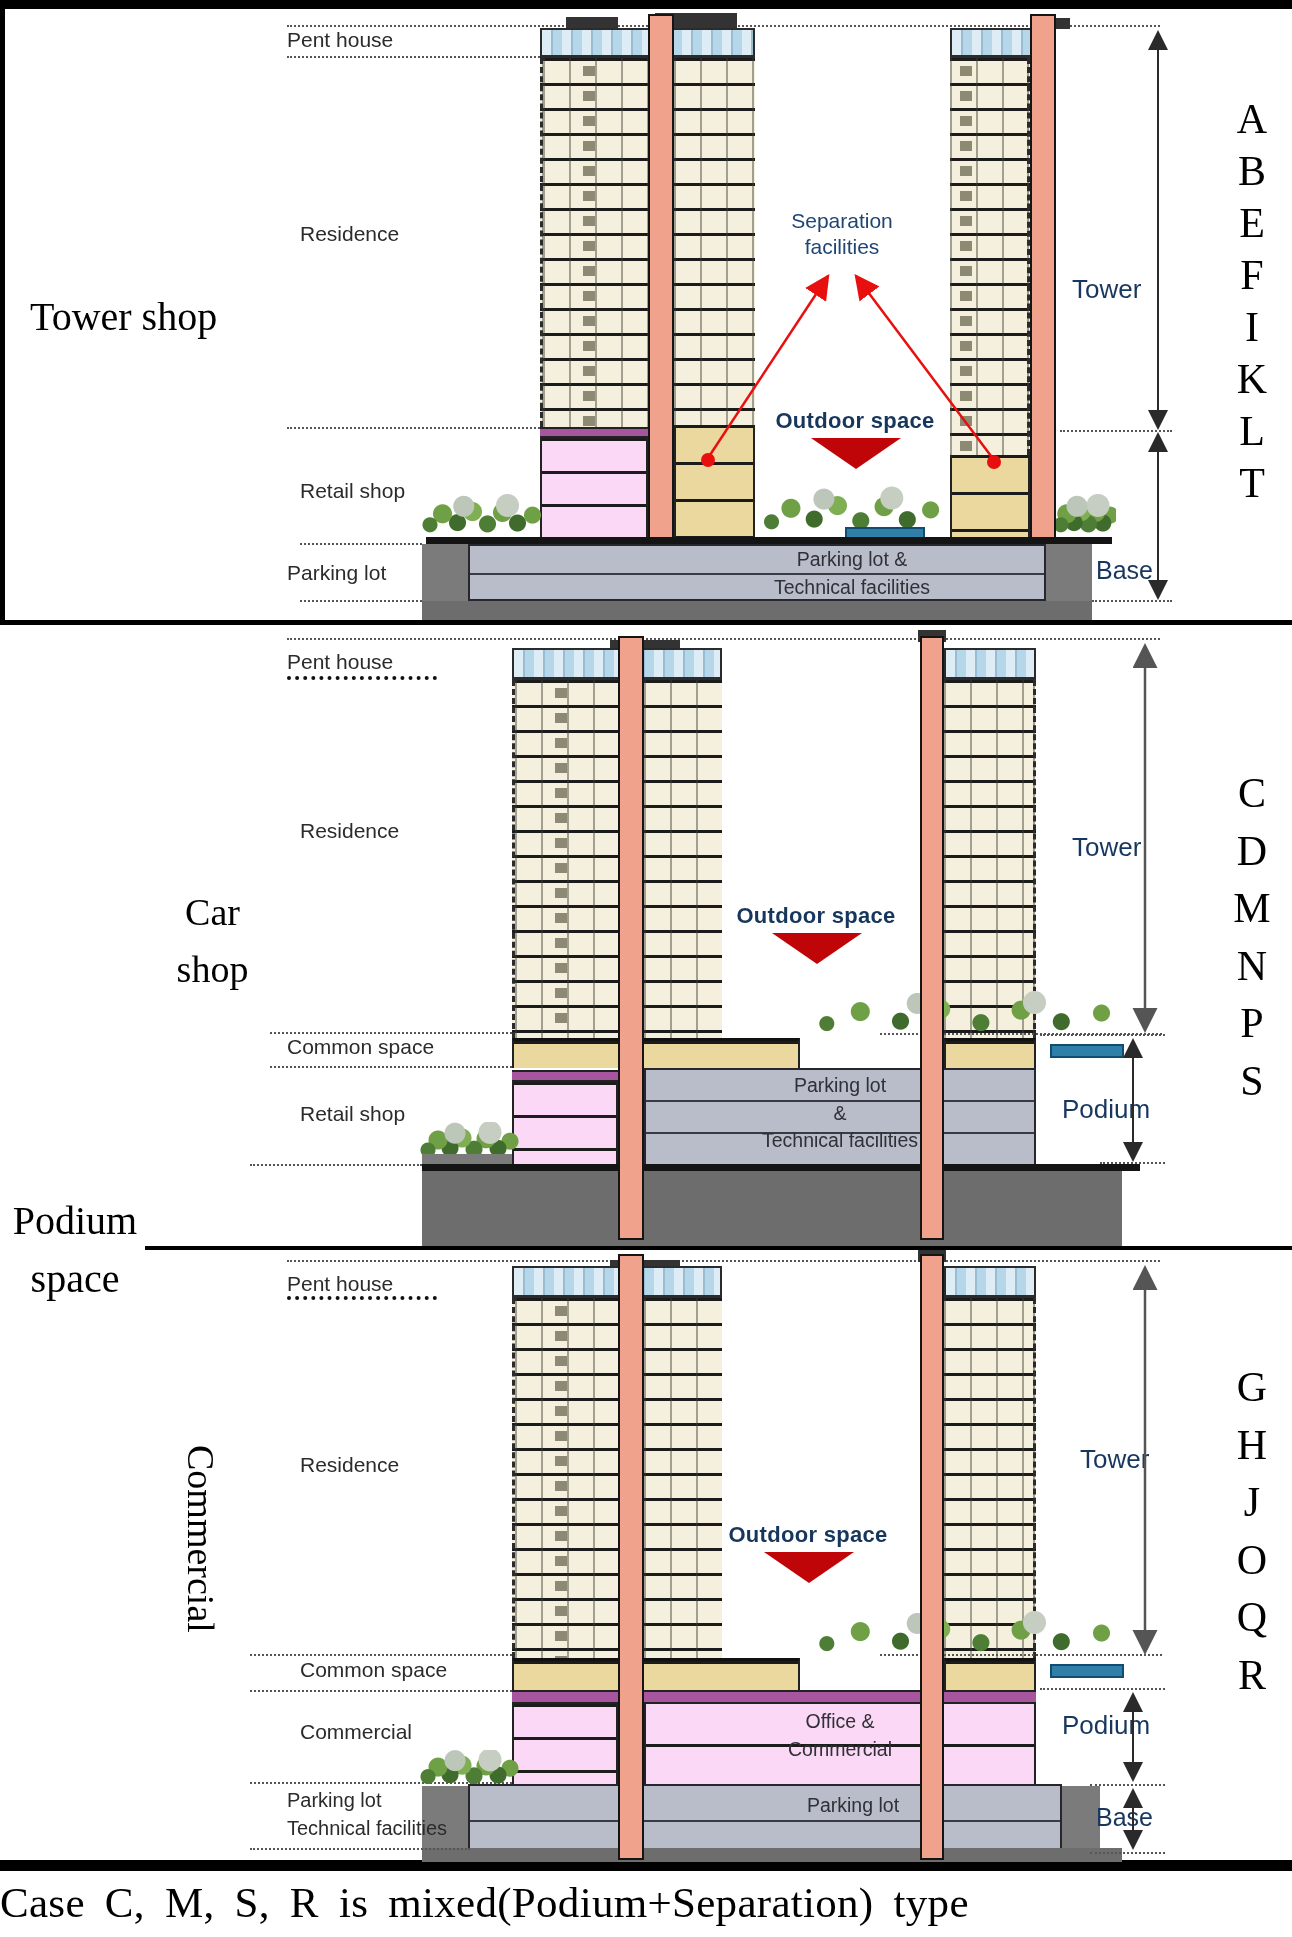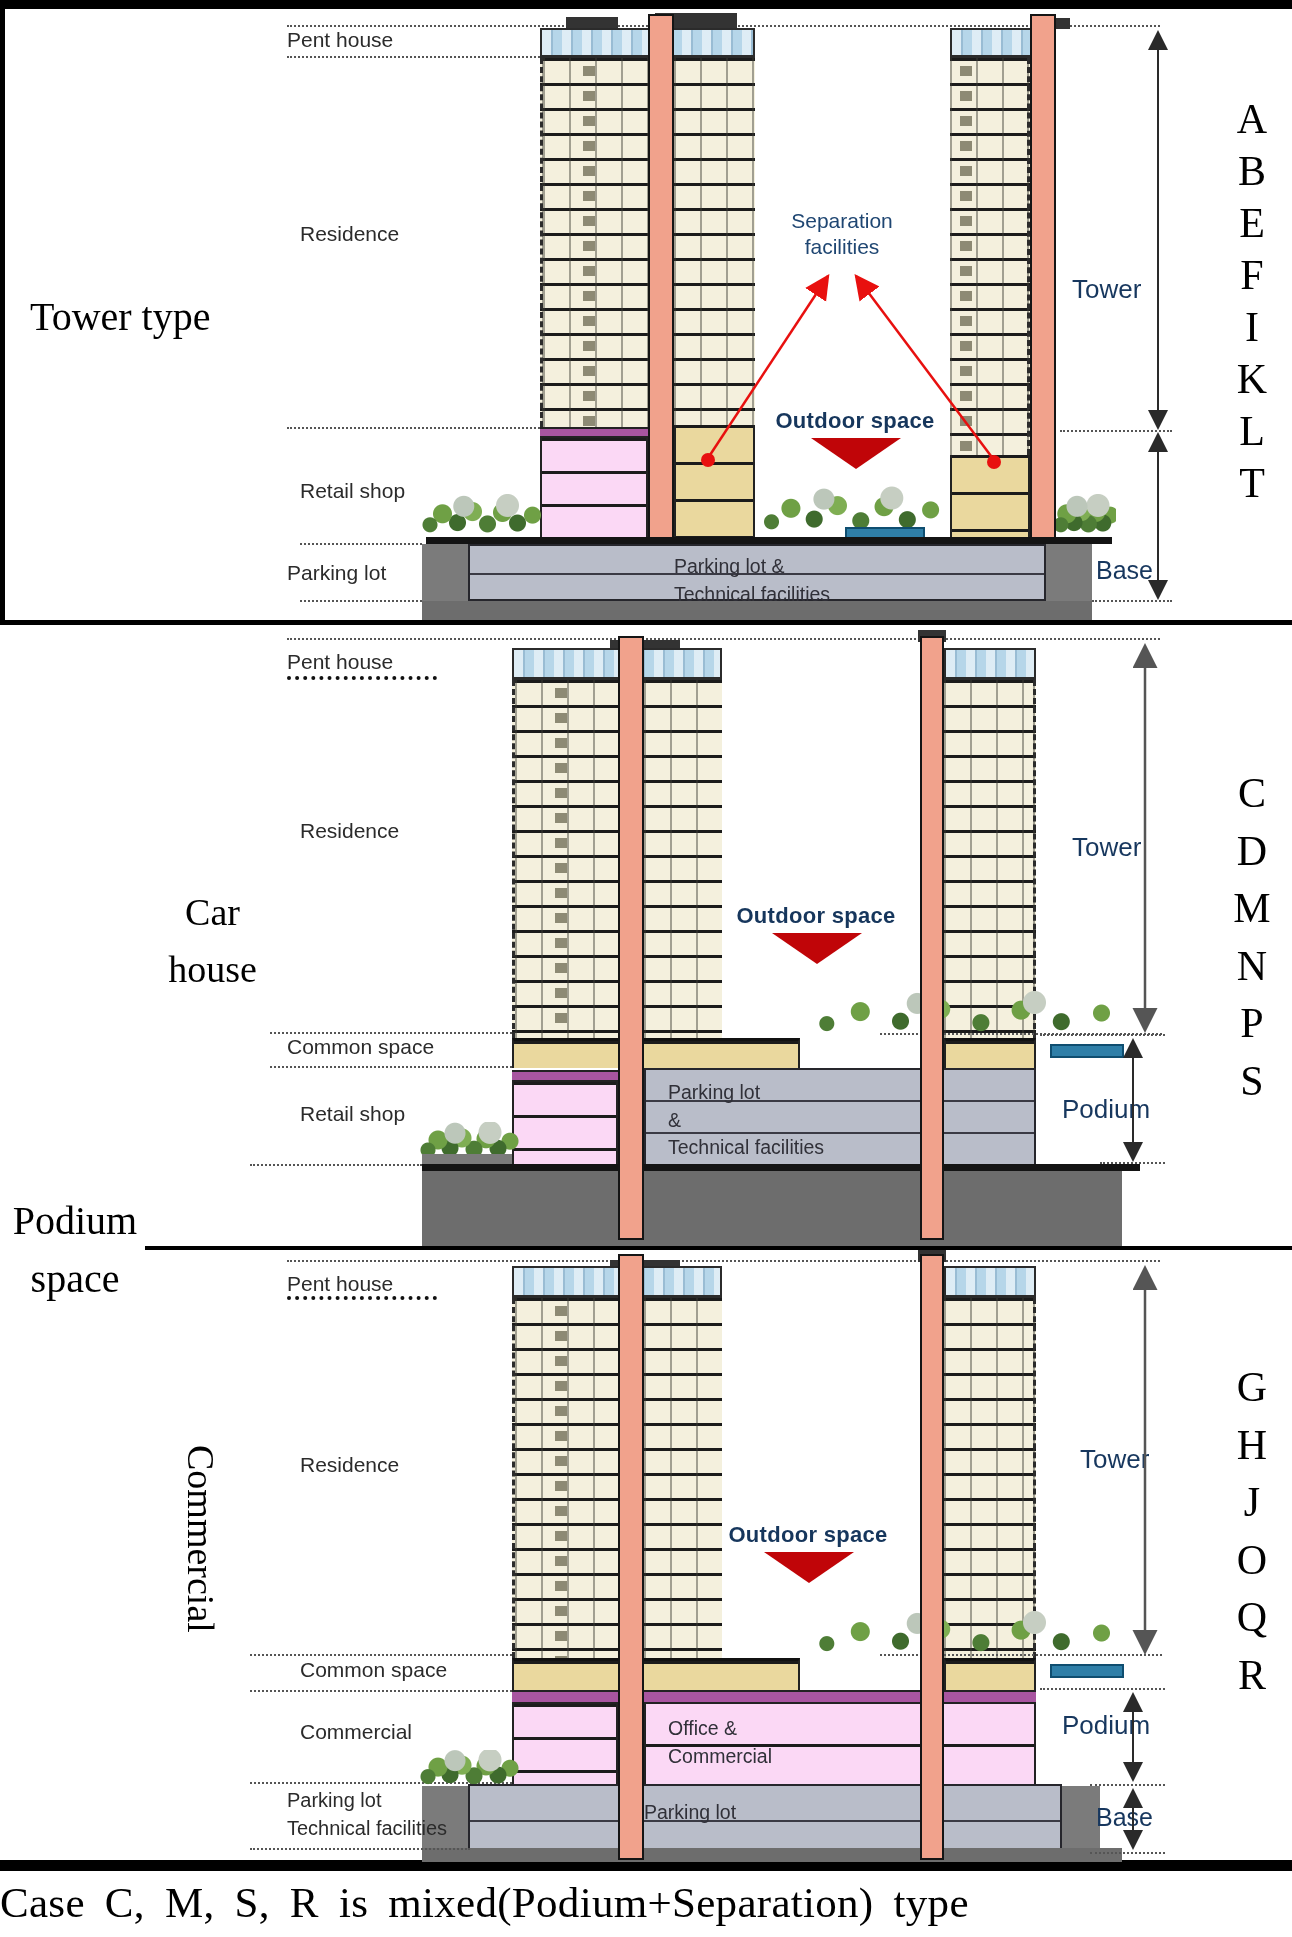--- a/index.html
+++ b/index.html
@@ -44,37 +44,37 @@
     radial-gradient(circle at 30% 65%,#3f6b2d 0 8px,transparent 9px),
     radial-gradient(circle at 42% 40%,#7fae53 0 9px,transparent 10px),
     radial-gradient(circle at 54% 68%,#4e7d36 0 8px,transparent 9px),
     radial-gradient(circle at 66% 42%,#6fa045 0 9px,transparent 10px),
     radial-gradient(circle at 78% 66%,#3f6b2d 0 8px,transparent 9px),
     radial-gradient(circle at 90% 48%,#6fa045 0 8px,transparent 9px);}
   .cfac{position:absolute;text-align:center;font-size:21px;color:#1f4672;line-height:1.25;}
   .outd{position:absolute;text-align:center;font-weight:bold;font-size:22px;color:#16365c;letter-spacing:.3px;white-space:nowrap;}
   .tri{position:absolute;width:0;height:0;border-left:45px solid transparent;border-right:45px solid transparent;
        border-top:31px solid var(--triangle-red,#c00508);}
-  .ptext{position:absolute;font-size:19.5px;color:#303038;text-align:left;line-height:1.42;margin-top:7px;}
+  .ptext{position:absolute;font-size:19.5px;color:#303038;text-align:center;line-height:1.42;}
   .bar{position:absolute;background:#000;}
 </style>
 </head>
 <body>
 
 <div id="fig">
 
   <div class="bar" style="left:0;top:0;width:1292px;height:9px;"></div>
   <div class="bar" style="left:0;top:9px;width:5px;height:611px;"></div>
   <div class="bar" style="left:0;top:620px;width:1292px;height:5px;"></div>
   <div class="bar" style="left:145px;top:1246px;width:1147px;height:4px;"></div>
   <div class="bar" style="left:0;top:1860px;width:1292px;height:11px;"></div>
 
-  <div class="serif" style="left:30px;top:296px;font-size:40px;white-space:nowrap;">Tower type</div>
+  <div class="serif" style="left:30px;top:296px;font-size:40px;white-space:nowrap;">Tower shop</div>
   <div class="serif" style="left:150px;top:893px;width:125px;font-size:38px;text-align:center;">Car</div>
-  <div class="serif" style="left:150px;top:950px;width:125px;font-size:38px;text-align:center;">house</div>
+  <div class="serif" style="left:150px;top:950px;width:125px;font-size:38px;text-align:center;">shop</div>
   <div class="serif" style="left:0;top:1200px;width:150px;font-size:40px;text-align:center;">Podium</div>
   <div class="serif" style="left:0;top:1258px;width:150px;font-size:40px;text-align:center;">space</div>
   <div class="serif" style="left:180px;top:1445px;font-size:38px;writing-mode:vertical-rl;">Commercial</div>
 
   <div class="dot2" style="left:287px;top:25px;width:873px;"></div>
   <div class="lbl" style="left:287px;top:28px;">Pent house</div>
   <div class="dot2" style="left:287px;top:56px;width:253px;"></div>
   <div class="lbl" style="left:300px;top:222px;">Residence</div>
   <div class="lbl" style="left:300px;top:479px;">Retail shop</div>
   <div class="dot2" style="left:287px;top:427px;width:253px;"></div>

